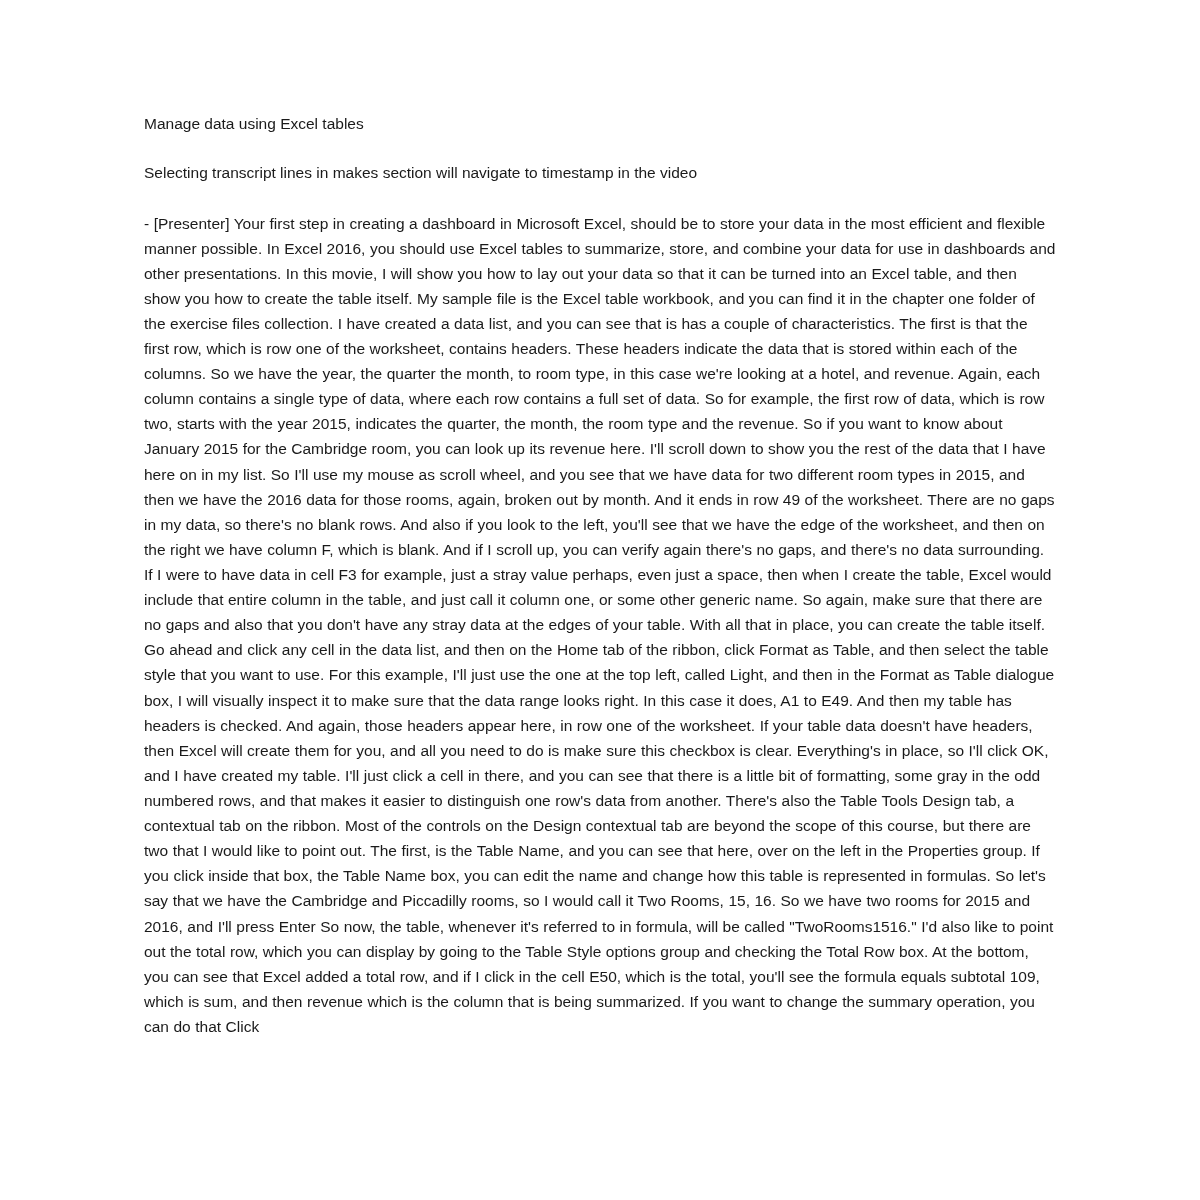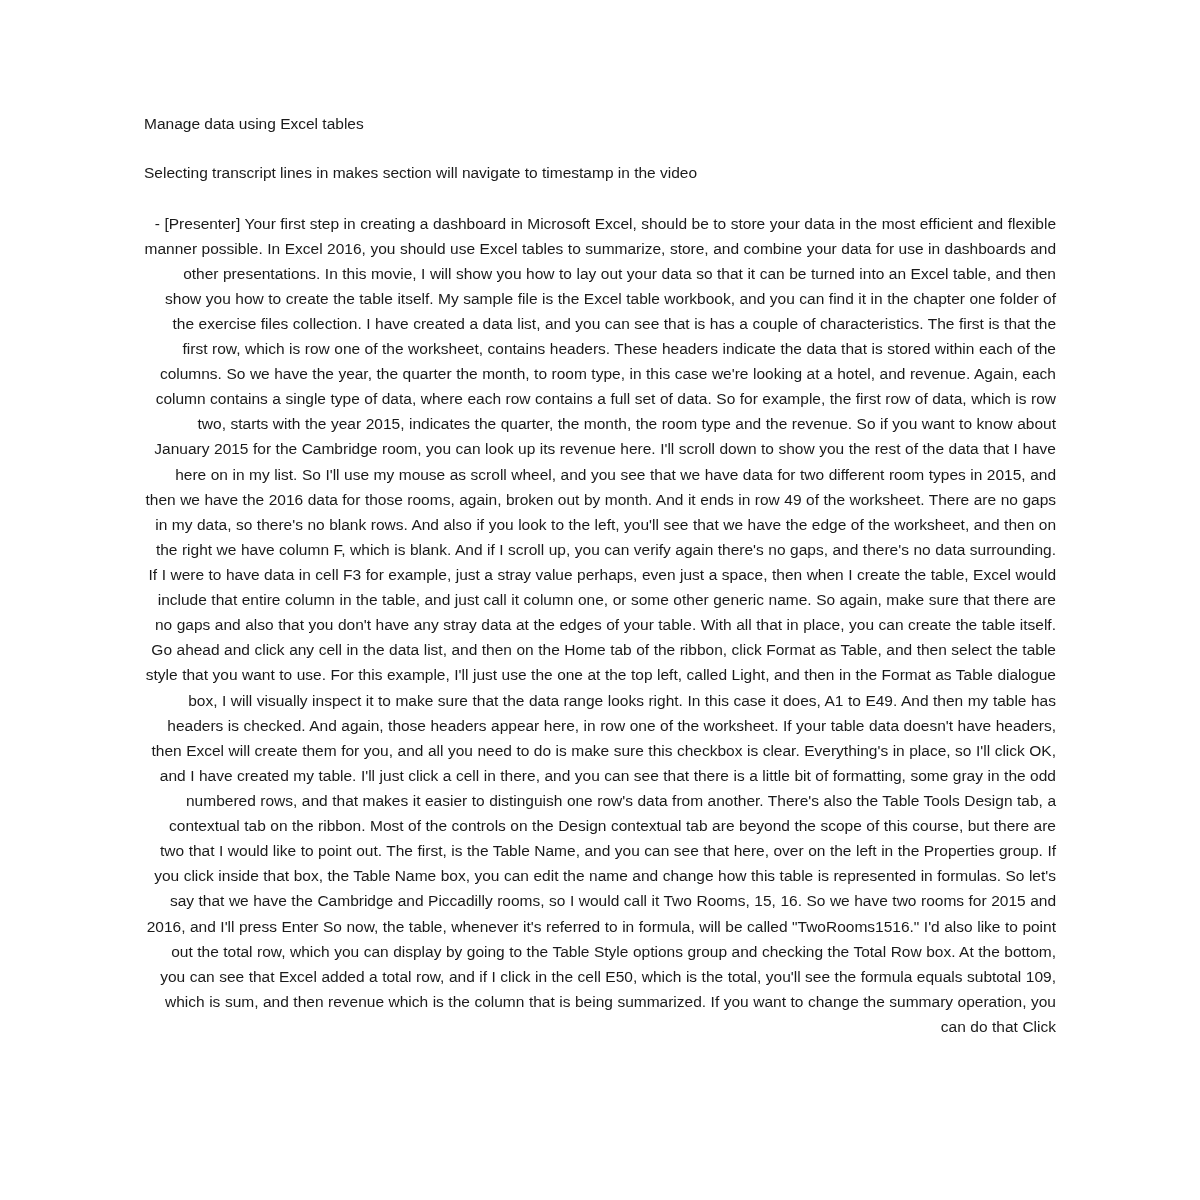--- a/index.html
+++ b/index.html
@@ -33,21 +33,21 @@
     line-height: 1.5;
     color: #1a1a1a;
     margin: 0 0 26px 0;
     font-weight: 400;
   }
   .transcript-body {
     font-size: 15.5px;
     line-height: 1.62;
     color: #1a1a1a;
     margin: 0;
-    text-align: right;
+    text-align: left;
     word-spacing: 0.2px;
   }
 </style>
 </head>
 <body>
 
 <div class="page">
   <p class="doc-title">Manage data using Excel tables</p>
   <p class="doc-subtitle">Selecting transcript lines in makes section will navigate to timestamp in the video</p>
   <p class="transcript-body">- [Presenter] Your first step in creating a dashboard in Microsoft Excel, should be to store your data in the most efficient and flexible manner possible. In Excel 2016, you should use Excel tables to summarize, store, and combine your data for use in dashboards and other presentations. In this movie, I will show you how to lay out your data so that it can be turned into an Excel table, and then show you how to create the table itself. My sample file is the Excel table workbook, and you can find it in the chapter one folder of the exercise files collection. I have created a data list, and you can see that is has a couple of characteristics. The first is that the first row, which is row one of the worksheet, contains headers. These headers indicate the data that is stored within each of the columns. So we have the year, the quarter the month, to room type, in this case we're looking at a hotel, and revenue. Again, each column contains a single type of data, where each row contains a full set of data. So for example, the first row of data, which is row two, starts with the year 2015, indicates the quarter, the month, the room type and the revenue. So if you want to know about January 2015 for the Cambridge room, you can look up its revenue here. I'll scroll down to show you the rest of the data that I have here on in my list. So I'll use my mouse as scroll wheel, and you see that we have data for two different room types in 2015, and then we have the 2016 data for those rooms, again, broken out by month. And it ends in row 49 of the worksheet. There are no gaps in my data, so there's no blank rows. And also if you look to the left, you'll see that we have the edge of the worksheet, and then on the right we have column F, which is blank. And if I scroll up, you can verify again there's no gaps, and there's no data surrounding. If I were to have data in cell F3 for example, just a stray value perhaps, even just a space, then when I create the table, Excel would include that entire column in the table, and just call it column one, or some other generic name. So again, make sure that there are no gaps and also that you don't have any stray data at the edges of your table. With all that in place, you can create the table itself. Go ahead and click any cell in the data list, and then on the Home tab of the ribbon, click Format as Table, and then select the table style that you want to use. For this example, I'll just use the one at the top left, called Light, and then in the Format as Table dialogue box, I will visually inspect it to make sure that the data range looks right. In this case it does, A1 to E49. And then my table has headers is checked. And again, those headers appear here, in row one of the worksheet. If your table data doesn't have headers, then Excel will create them for you, and all you need to do is make sure this checkbox is clear. Everything's in place, so I'll click OK, and I have created my table. I'll just click a cell in there, and you can see that there is a little bit of formatting, some gray in the odd numbered rows, and that makes it easier to distinguish one row's data from another. There's also the Table Tools Design tab, a contextual tab on the ribbon. Most of the controls on the Design contextual tab are beyond the scope of this course, but there are two that I would like to point out. The first, is the Table Name, and you can see that here, over on the left in the Properties group. If you click inside that box, the Table Name box, you can edit the name and change how this table is represented in formulas. So let's say that we have the Cambridge and Piccadilly rooms, so I would call it Two Rooms, 15, 16. So we have two rooms for 2015 and 2016, and I'll press Enter So now, the table, whenever it's referred to in formula, will be called "TwoRooms1516." I'd also like to point out the total row, which you can display by going to the Table Style options group and checking the Total Row box. At the bottom, you can see that Excel added a total row, and if I click in the cell E50, which is the total, you'll see the formula equals subtotal 109, which is sum, and then revenue which is the column that is being summarized. If you want to change the summary operation, you can do that Click</p>

